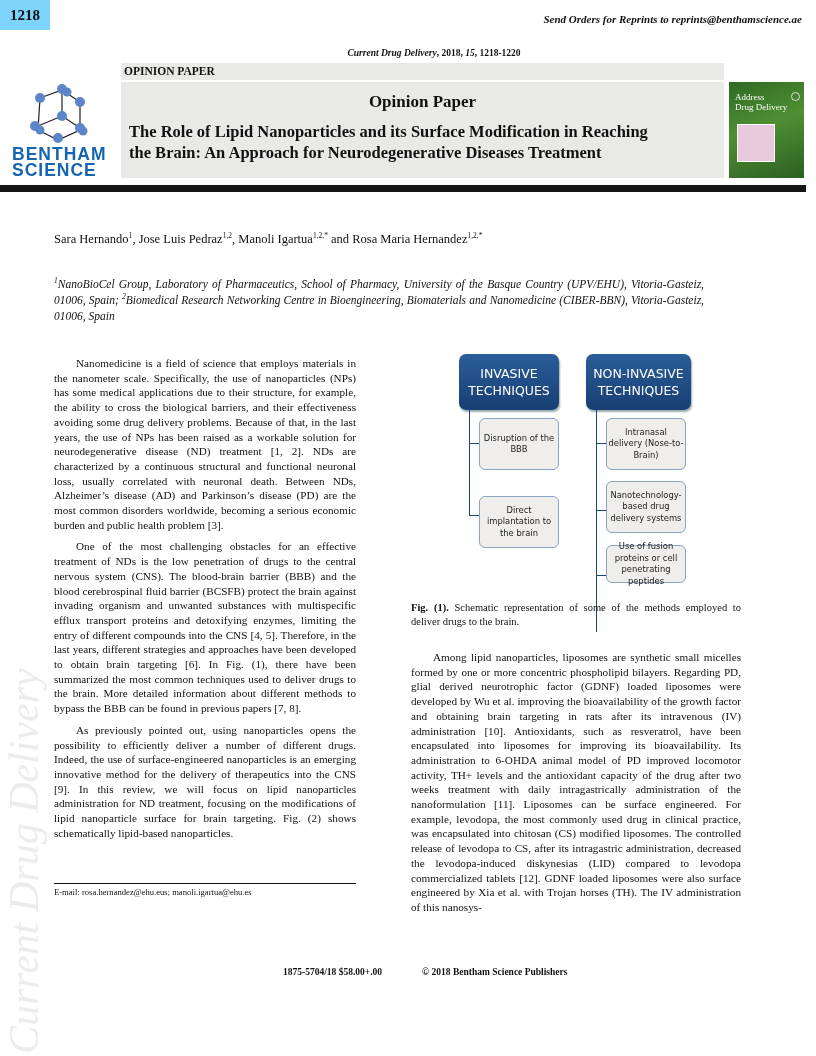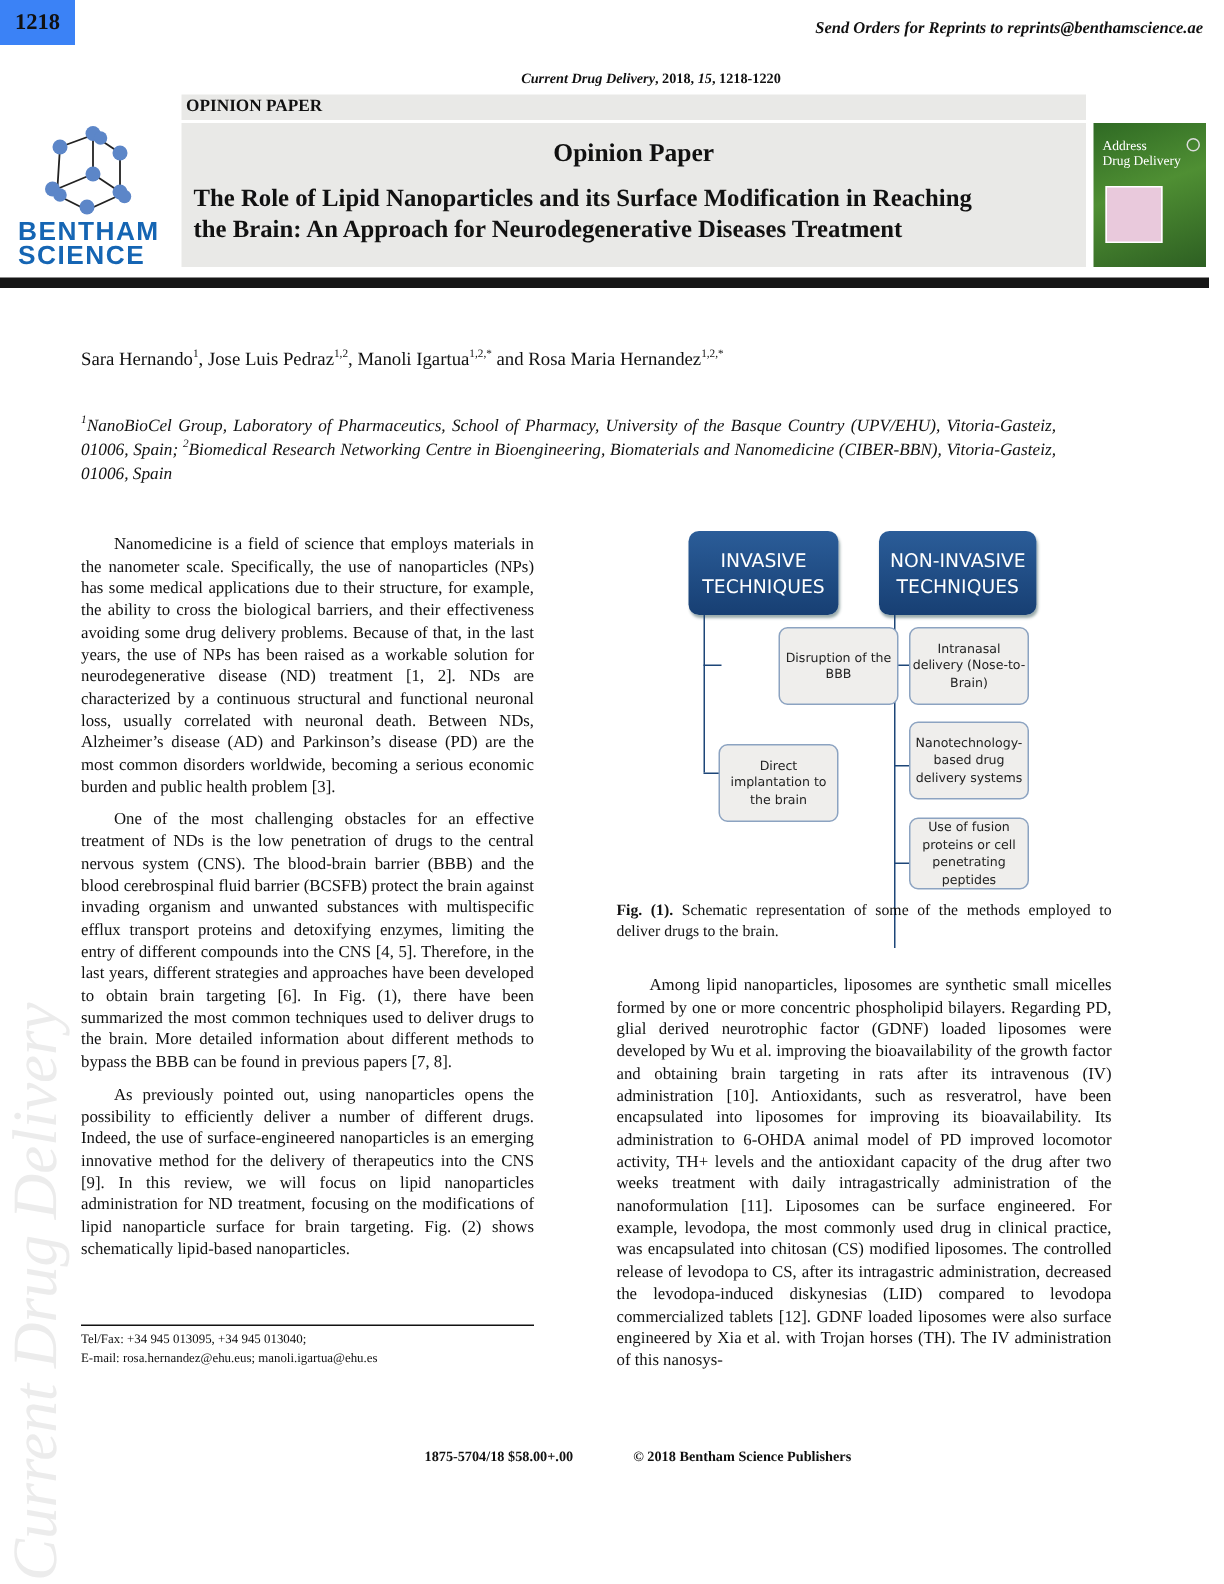--- a/index.html
+++ b/index.html
@@ -1,19 +1,19 @@
 <!DOCTYPE html>
 <html><head>
 <meta charset="utf-8">
 <style>
   * { box-sizing: border-box; margin: 0; padding: 0; }
   html, body { width: 816px; height: 1056px; background: #ffffff; overflow: hidden; }
   body { position: relative; font-family: "Liberation Serif", "DejaVu Serif", serif; color: #111; }
 
-  .page-num { position: absolute; left: 0; top: 0; width: 50px; height: 30px; background: #3b82f6;
+  .page-num { position: absolute; left: 0; top: 0; width: 50px; height: 30px; background: #7dd3fc;
     font-weight: bold; font-size: 15px; display: flex; align-items: center; justify-content: center; }
   .reprints { position: absolute; right: 14px; top: 13px; font-size: 11px; font-style: italic; font-weight: bold; }
   .journal-line { position: absolute; left: 0; width: 816px; top: 48px; text-align: center; font-size: 9.5px; padding-left: 52px; }
   .journal-line b { font-weight: bold; }
   .journal-line i { font-style: italic; }
 
   .op-bar { position: absolute; left: 121px; top: 63px; width: 603px; height: 17px; background: #e9e9e7;
     font-weight: bold; font-size: 11.5px; padding-left: 3px; line-height: 17px; }
   .logo { position: absolute; left: 10px; top: 82px; width: 105px; height: 98px; }
   .logo .brand { position: absolute; left: 2px; top: 64px; color: #1565b3; font-family: "Liberation Sans", "DejaVu Sans", sans-serif;
@@ -124,39 +124,38 @@
 </div>
 
 <div class="col left-col">
   <p>Nanomedicine is a field of science that employs materials in the nanometer scale. Specifically, the use of nanoparticles (NPs) has some medical applications due to their structure, for example, the ability to cross the biological barriers, and their effectiveness avoiding some drug delivery problems. Because of that, in the last years, the use of NPs has been raised as a workable solution for neurodegenerative disease (ND) treatment [1, 2]. NDs are characterized by a continuous structural and functional neuronal loss, usually correlated with neuronal death. Between NDs, Alzheimer’s disease (AD) and Parkinson’s disease (PD) are the most common disorders worldwide, becoming a serious economic burden and public health problem [3].</p>
   <p>One of the most challenging obstacles for an effective treatment of NDs is the low penetration of drugs to the central nervous system (CNS). The blood-brain barrier (BBB) and the blood cerebrospinal fluid barrier (BCSFB) protect the brain against invading organism and unwanted substances with multispecific efflux transport proteins and detoxifying enzymes, limiting the entry of different compounds into the CNS [4, 5]. Therefore, in the last years, different strategies and approaches have been developed to obtain brain targeting [6]. In Fig. (1), there have been summarized the most common techniques used to deliver drugs to the brain. More detailed information about different methods to bypass the BBB can be found in previous papers [7, 8].</p>
   <p>As previously pointed out, using nanoparticles opens the possibility to efficiently deliver a number of different drugs. Indeed, the use of surface-engineered nanoparticles is an emerging innovative method for the delivery of therapeutics into the CNS [9]. In this review, we will focus on lipid nanoparticles administration for ND treatment, focusing on the modifications of lipid nanoparticle surface for brain targeting. Fig. (2) shows schematically lipid-based nanoparticles.</p>
 </div>
 
 <div class="footnote-rule"></div>
 <div class="footnote">
-  <div>Tel/Fax: +34 945 013095, +34 945 013040;</div>
   <div>E-mail: rosa.hernandez@ehu.eus; manoli.igartua@ehu.es</div>
 </div>
 
 <div class="fig">
   <div class="hdr" style="left:48px; top:4px; width:100px;">INVASIVE TECHNIQUES</div>
   <div class="hdr" style="left:175px; top:4px; width:105px;">NON-INVASIVE TECHNIQUES</div>
   <div class="vline" style="left:58px; top:60px; height:105px;"></div>
   <div class="hline" style="left:58px; top:93px; width:12px;"></div>
   <div class="hline" style="left:58px; top:165px; width:12px;"></div>
   <div class="vline" style="left:185px; top:60px; height:222px;"></div>
   <div class="hline" style="left:185px; top:93px; width:12px;"></div>
   <div class="hline" style="left:185px; top:160px; width:12px;"></div>
   <div class="hline" style="left:185px; top:225px; width:12px;"></div>
-  <div class="box" style="left:68px; top:68px; height:52px;margin-left:40px;">Disruption of the BBB</div>
+  <div class="box" style="left:68px; top:68px; height:52px;">Disruption of the BBB</div>
   <div class="box" style="left:68px; top:146px; height:52px;">Direct implantation to the brain</div>
   <div class="box" style="left:195px; top:68px; height:52px;">Intranasal delivery (Nose-to-Brain)</div>
   <div class="box" style="left:195px; top:131px; height:52px;">Nanotechnology-based drug delivery systems</div>
-  <div class="box" style="left:195px; top:195px; height:48px;">Use of fusion proteins or cell penetrating peptides</div>
+  <div class="box" style="left:195px; top:195px; height:38px;">Use of fusion proteins or cell penetrating peptides</div>
 </div>
 <div class="caption">
   <b>Fig. (1).</b><span> Schematic representation of some of the methods employed to deliver drugs to the brain.</span>
 </div>
 
 <div class="col right-col">
   <p>Among lipid nanoparticles, liposomes are synthetic small micelles formed by one or more concentric phospholipid bilayers. Regarding PD, glial derived neurotrophic factor (GDNF) loaded liposomes were developed by Wu et al. improving the bioavailability of the growth factor and obtaining brain targeting in rats after its intravenous (IV) administration [10]. Antioxidants, such as resveratrol, have been encapsulated into liposomes for improving its bioavailability. Its administration to 6-OHDA animal model of PD improved locomotor activity, TH+ levels and the antioxidant capacity of the drug after two weeks treatment with daily intragastrically administration of the nanoformulation [11]. Liposomes can be surface engineered. For example, levodopa, the most commonly used drug in clinical practice, was encapsulated into chitosan (CS) modified liposomes. The controlled release of levodopa to CS, after its intragastric administration, decreased the levodopa-induced diskynesias (LID) compared to levodopa commercialized tablets [12]. GDNF loaded liposomes were also surface engineered by Xia et al. with Trojan horses (TH). The IV administration of this nanosys-</p>
 </div>
 
 <div class="footer">

